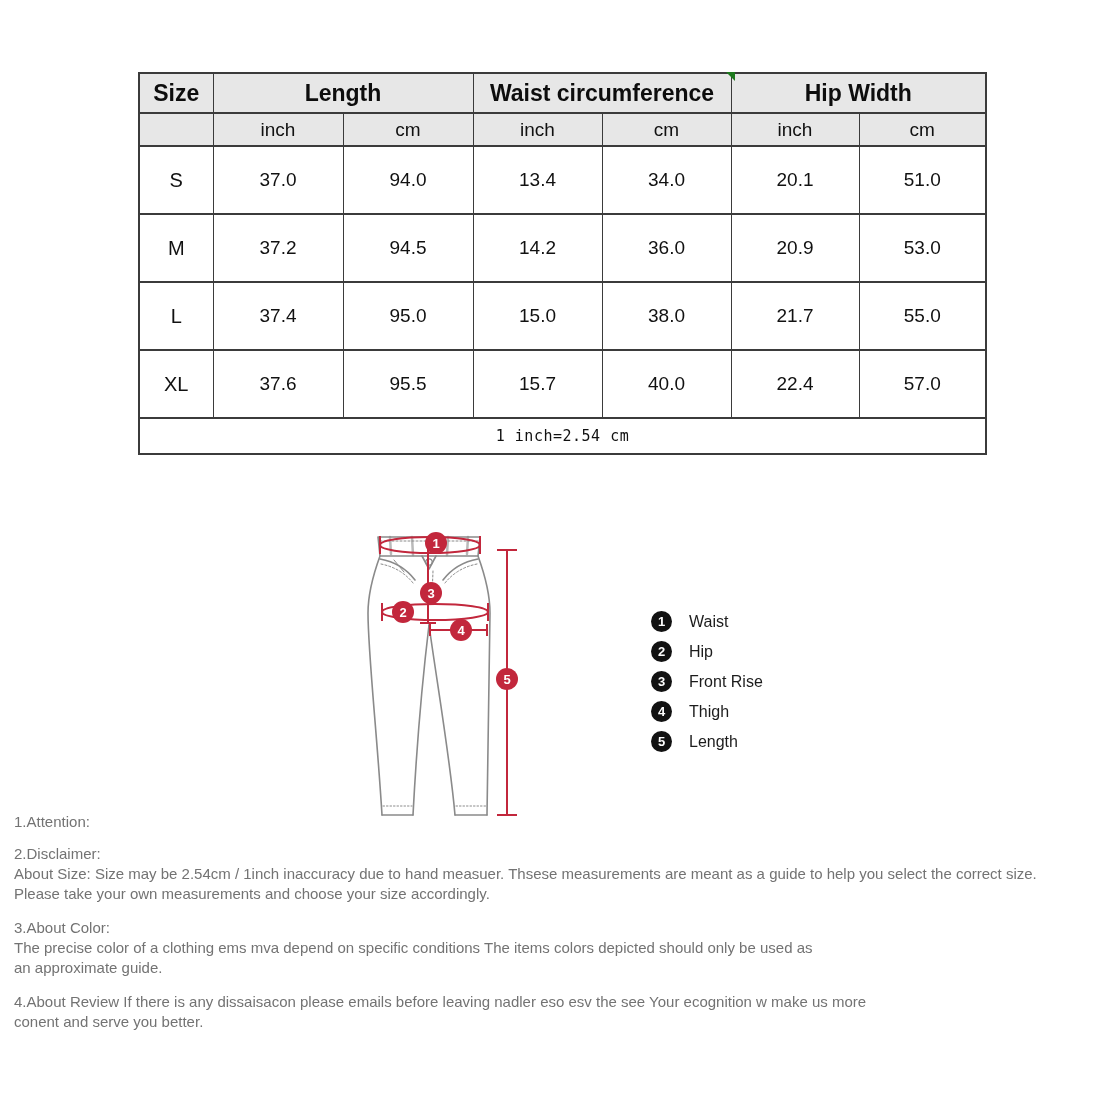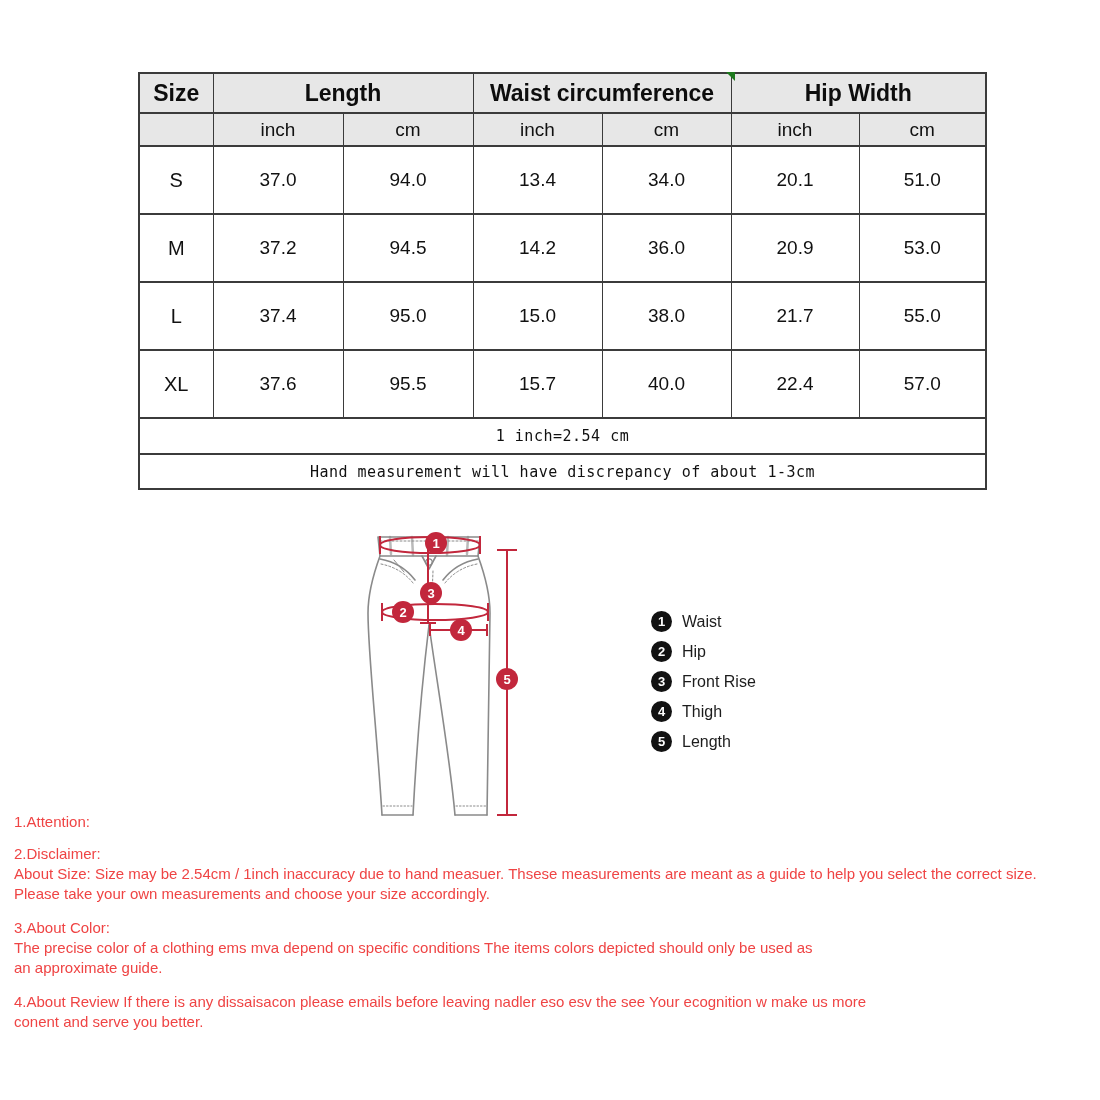--- a/index.html
+++ b/index.html
@@ -68,30 +68,30 @@
   
   .legend { position: absolute; left: 651px; top: 611px; }
   .legend-item { display: flex; align-items: center; height: 21px; margin-bottom: 9px; }
   .legend-bullet {
     width: 21px; height: 21px; border-radius: 50%;
     background: #121212; color: #fff;
     font-size: 13px; font-weight: bold;
     display: flex; align-items: center; justify-content: center;
     flex: 0 0 21px;
   }
-  .legend-label { margin-left: 10px; font-size: 16px; color: #1c1c1c; }
+  .legend-label { margin-left: 17px; font-size: 16px; color: #1c1c1c; }
 
   
   .notes { position: absolute; left: 14px; top: 812px; width: 1080px; }
   .note-block { margin-bottom: 12px; }
   .note-block.gap-lg { margin-bottom: 14px; }
   .note-line {
     font-size: 15px;
     line-height: 20px;
-    color: #ef4444;
+    color: #737373;
     white-space: nowrap;
   }
 </style>
 </head>
 <body>
 
 <div class="size-table-wrap">
   <table class="size-table">
     <colgroup>
       <col style="width:74px">
@@ -150,23 +150,20 @@
       <td>37.6</td>
       <td>95.5</td>
       <td>15.7</td>
       <td>40.0</td>
       <td>22.4</td>
       <td>57.0</td>
     </tr>
     <tr class="note-row">
       <td colspan="7">1 inch=2.54 cm</td>
     </tr>
-    <tr class="note-row">
-      <td colspan="7" style="height:35px">Hand measurement will have discrepancy of about 1-3cm</td>
-    </tr>
   </tbody>
     </table>
   <div class="corner-marker"></div>
 </div>
 
 <div class="diagram">
   <svg width="200" height="300" viewBox="0 0 200 300">
 
     <g stroke="#8a8a8a" stroke-width="1.6" fill="none" stroke-linecap="round" stroke-linejoin="round">
 

